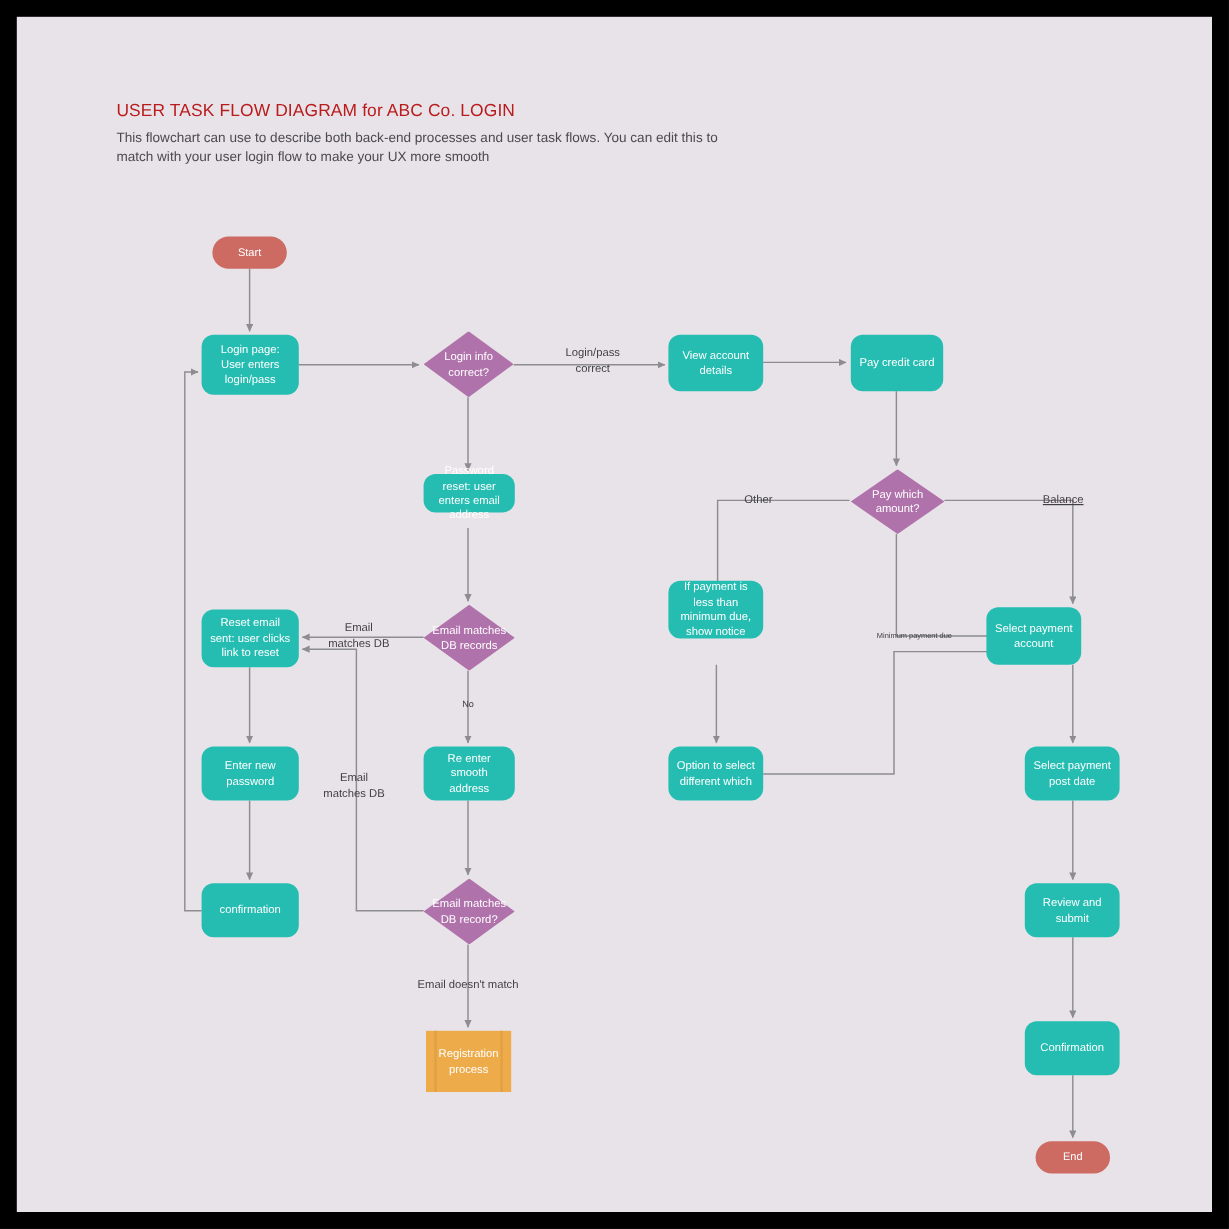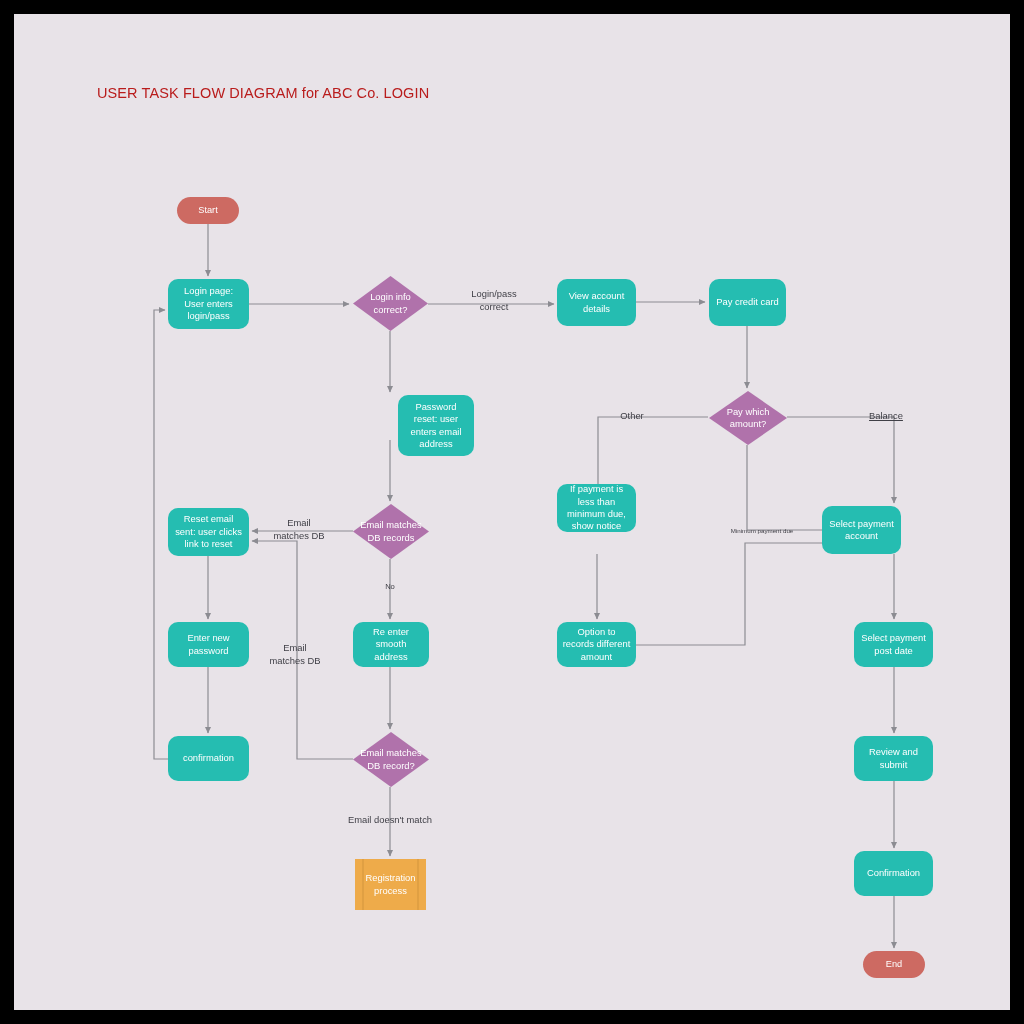--- a/index.html
+++ b/index.html
@@ -102,20 +102,21 @@
   .edge-label.tiny { font-size: 6.2px; }
   .edge-label.small { font-size: 7.6px; }
 </style>
 </head>
 <body>
 
 <div id="canvas">
 
   <div id="header">
     <h1 id="doc-title">USER TASK FLOW DIAGRAM for ABC Co. LOGIN</h1>
+    <p id="doc-subtitle">This flowchart can use to describe both back-end processes and user task flows. You can edit this to match with your user login flow to make your UX more smooth</p>
   </div>
 
   <svg id="edges" viewBox="0 0 996 996">
     <defs>
       <marker id="arrow" markerWidth="7" markerHeight="7" refX="6" refY="3" orient="auto" markerUnits="userSpaceOnUse">
         <path d="M0,0 L6.5,3 L0,6 z" fill="#8c8c92"></path>
       </marker>
     </defs>
     <g fill="none" stroke="#8c8c92" stroke-width="1.2" marker-end="url(#arrow)">
 
@@ -179,21 +180,21 @@
       <div class="node decision" style="left: 339px; top: 262px; width: 75px; height: 55px;">
         <div class="diamond-shape"></div>
         <span class="lbl">Login info correct?</span>
       </div>
       <div class="node process" style="left: 543px; top: 265px; width: 79px; height: 47px;">
         <span class="lbl">View account details</span>
       </div>
       <div class="node process" style="left: 695px; top: 265px; width: 77px; height: 47px;">
         <span class="lbl">Pay credit card</span>
       </div>
-      <div class="node process" style="left: 339px; top: 381px; width: 76px; height: 61px; margin-left: 45px;">
+      <div class="node process" style="left: 339px; top: 381px; width: 76px; height: 32px;">
         <span class="lbl">Password reset: user enters email address</span>
       </div>
       <div class="node decision" style="left: 695px; top: 377px; width: 78px; height: 54px;">
         <div class="diamond-shape"></div>
         <span class="lbl">Pay which amount?</span>
       </div>
       <div class="node process" style="left: 154px; top: 494px; width: 81px; height: 48px;">
         <span class="lbl">Reset email sent: user clicks link to reset</span>
       </div>
       <div class="node decision" style="left: 339px; top: 490px; width: 76px; height: 55px;">
@@ -206,21 +207,21 @@
       <div class="node process" style="left: 808px; top: 492px; width: 79px; height: 48px;">
         <span class="lbl">Select payment account</span>
       </div>
       <div class="node process" style="left: 154px; top: 608px; width: 81px; height: 45px;">
         <span class="lbl">Enter new password</span>
       </div>
       <div class="node process" style="left: 339px; top: 608px; width: 76px; height: 45px;">
         <span class="lbl">Re enter smooth address</span>
       </div>
       <div class="node process" style="left: 543px; top: 608px; width: 79px; height: 45px;">
-        <span class="lbl">Option to records different amount</span>
+        <span class="lbl">Option to select different which</span>
       </div>
       <div class="node process" style="left: 840px; top: 608px; width: 79px; height: 45px;">
         <span class="lbl">Select payment post date</span>
       </div>
       <div class="node process" style="left: 154px; top: 722px; width: 81px; height: 45px;">
         <span class="lbl">confirmation</span>
       </div>
       <div class="node decision" style="left: 339px; top: 718px; width: 76px; height: 55px;">
         <div class="diamond-shape"></div>
         <span class="lbl">Email matches DB record?</span>

